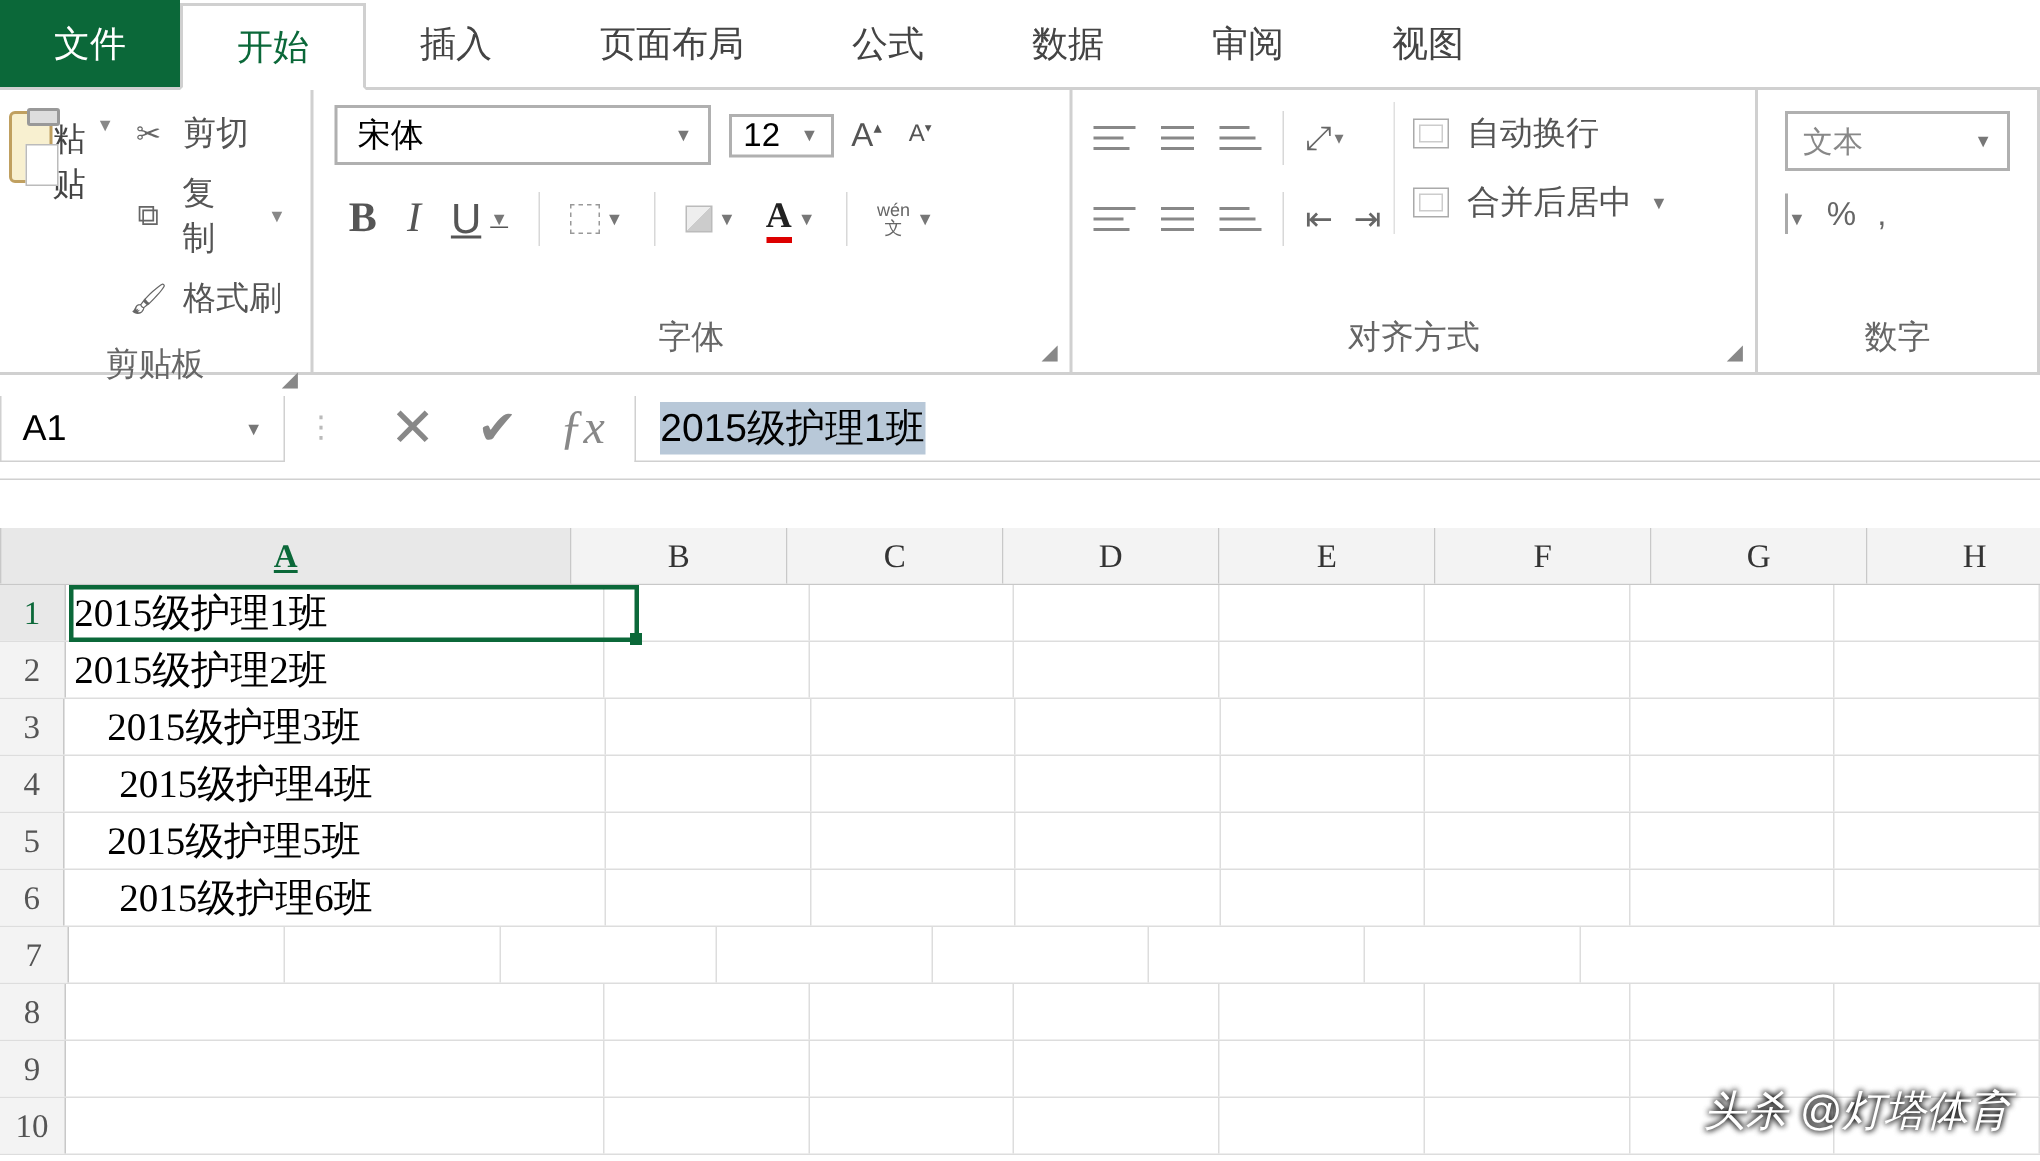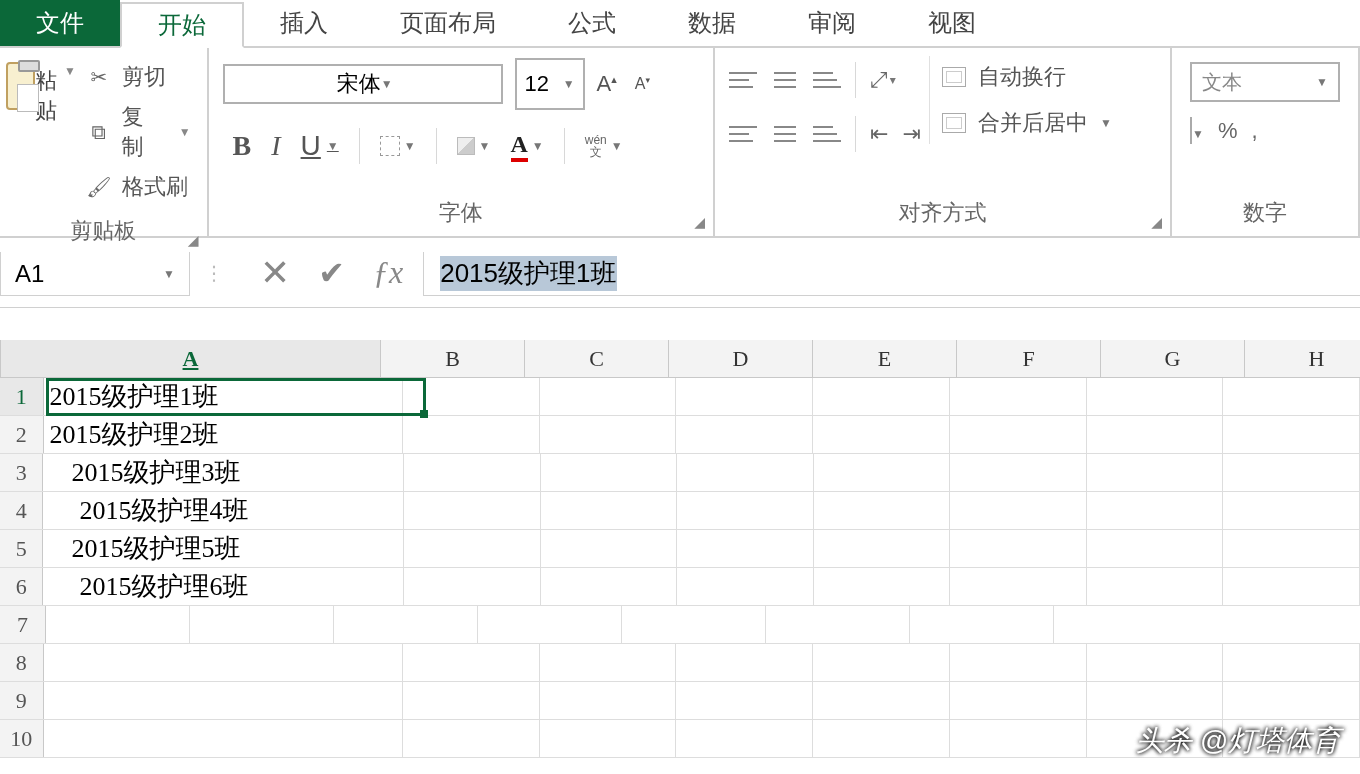--- a/index.html
+++ b/index.html
@@ -1,19 +1,19 @@
 <!DOCTYPE html>
 <html><head>
 <meta charset="utf-8">
 <style>
 * { margin: 0; padding: 0; box-sizing: border-box; font-family: "Microsoft YaHei", sans-serif; }
 body { background: #fff; width: 1360px; height: 774px; overflow: hidden; position: relative; }
 
 
-.tabs { display: flex; height: 48px; background: #fff; border-bottom: 2px solid #d0d0d0; }
+.tabs { display: flex; height: 60px; background: #fff; border-bottom: 2px solid #d0d0d0; }
 .tab { padding: 0 36px; display: flex; align-items: center; font-size: 24px; color: #444; cursor: pointer; }
 .tab.file { background: #0b6839; color: #fff; }
 .tab.active { border: 2px solid #d0d0d0; border-bottom: 2px solid #fff; background: #fff; color: #0b6839; position: relative; top: 2px; }
 
 
 .ribbon { display: flex; height: 190px; border-bottom: 2px solid #d0d0d0; background: #fff; }
 .group { border-right: 2px solid #d0d0d0; display: flex; flex-direction: column; padding: 4px 0 0 0; }
 .group-body { flex: 1; display: flex; align-items: flex-start; padding: 4px 6px; }
 .group-label { text-align: center; font-size: 22px; color: #666; padding: 4px 0 8px 0; position: relative; }
 .group-label .launcher { position: absolute; right: 8px; bottom: 6px; font-size: 14px; color: #888; }
@@ -26,22 +26,22 @@
 .paste-lbl { font-size: 22px; color: #444; margin-top: 4px; }
 .paste-drop { font-size: 12px; color: #888; margin-top: 2px; }
 
 .clip-right { display: flex; flex-direction: column; gap: 10px; padding: 6px 10px; }
 .clip-item { display: flex; align-items: center; gap: 10px; font-size: 22px; color: #555; }
 .clip-item .ico { width: 26px; height: 22px; display: flex; align-items: center; justify-content: center; font-size: 20px; color: #666; }
 .clip-item .dd { font-size: 12px; color: #888; margin-left: 4px; }
 
 
 .font-top { display: flex; align-items: center; gap: 6px; margin-bottom: 18px; }
-.font-name { width: 280px; height: 40px; border: 2px solid #b0b0b0; display: flex; align-items: center; justify-content: center; padding: 0 10px 0 14px; font-size: 22px; background: #fff; }
-.font-size { width: 70px; height: 52px; border: 2px solid #b0b0b0; display: flex; align-items: center; justify-content: space-between; padding: 0 8px; font-size: 22px; background: #fff; margin-left: 6px; }
+.font-name { width: 251px; height: 40px; border: 2px solid #b0b0b0; display: flex; align-items: center; justify-content: space-between; padding: 0 10px 0 14px; font-size: 22px; background: #fff; }
+.font-size { width: 70px; height: 29px; border: 2px solid #b0b0b0; display: flex; align-items: center; justify-content: space-between; padding: 0 8px; font-size: 22px; background: #fff; margin-left: 6px; }
 .dd-arrow { font-size: 12px; color: #777; }
 .aa-big, .aa-small { font-size: 22px; color: #555; padding: 0 6px; }
 .aa-small { font-size: 16px; }
 
 .font-bottom { display: flex; align-items: center; gap: 20px; padding-left: 10px; }
 .fb { font-weight: bold; font-size: 28px; color: #555; font-family: serif; }
 .fi { font-style: italic; font-size: 28px; color: #555; font-family: serif; }
 .fu { text-decoration: underline; font-size: 28px; color: #555; font-family: serif; display: flex; align-items: center; }
 .sep-v { width: 1px; height: 36px; background: #d8d8d8; }
 .border-btn, .fill-btn, .fontcolor-btn, .wen-btn { display: flex; align-items: center; gap: 4px; font-size: 20px; color: #666; }

